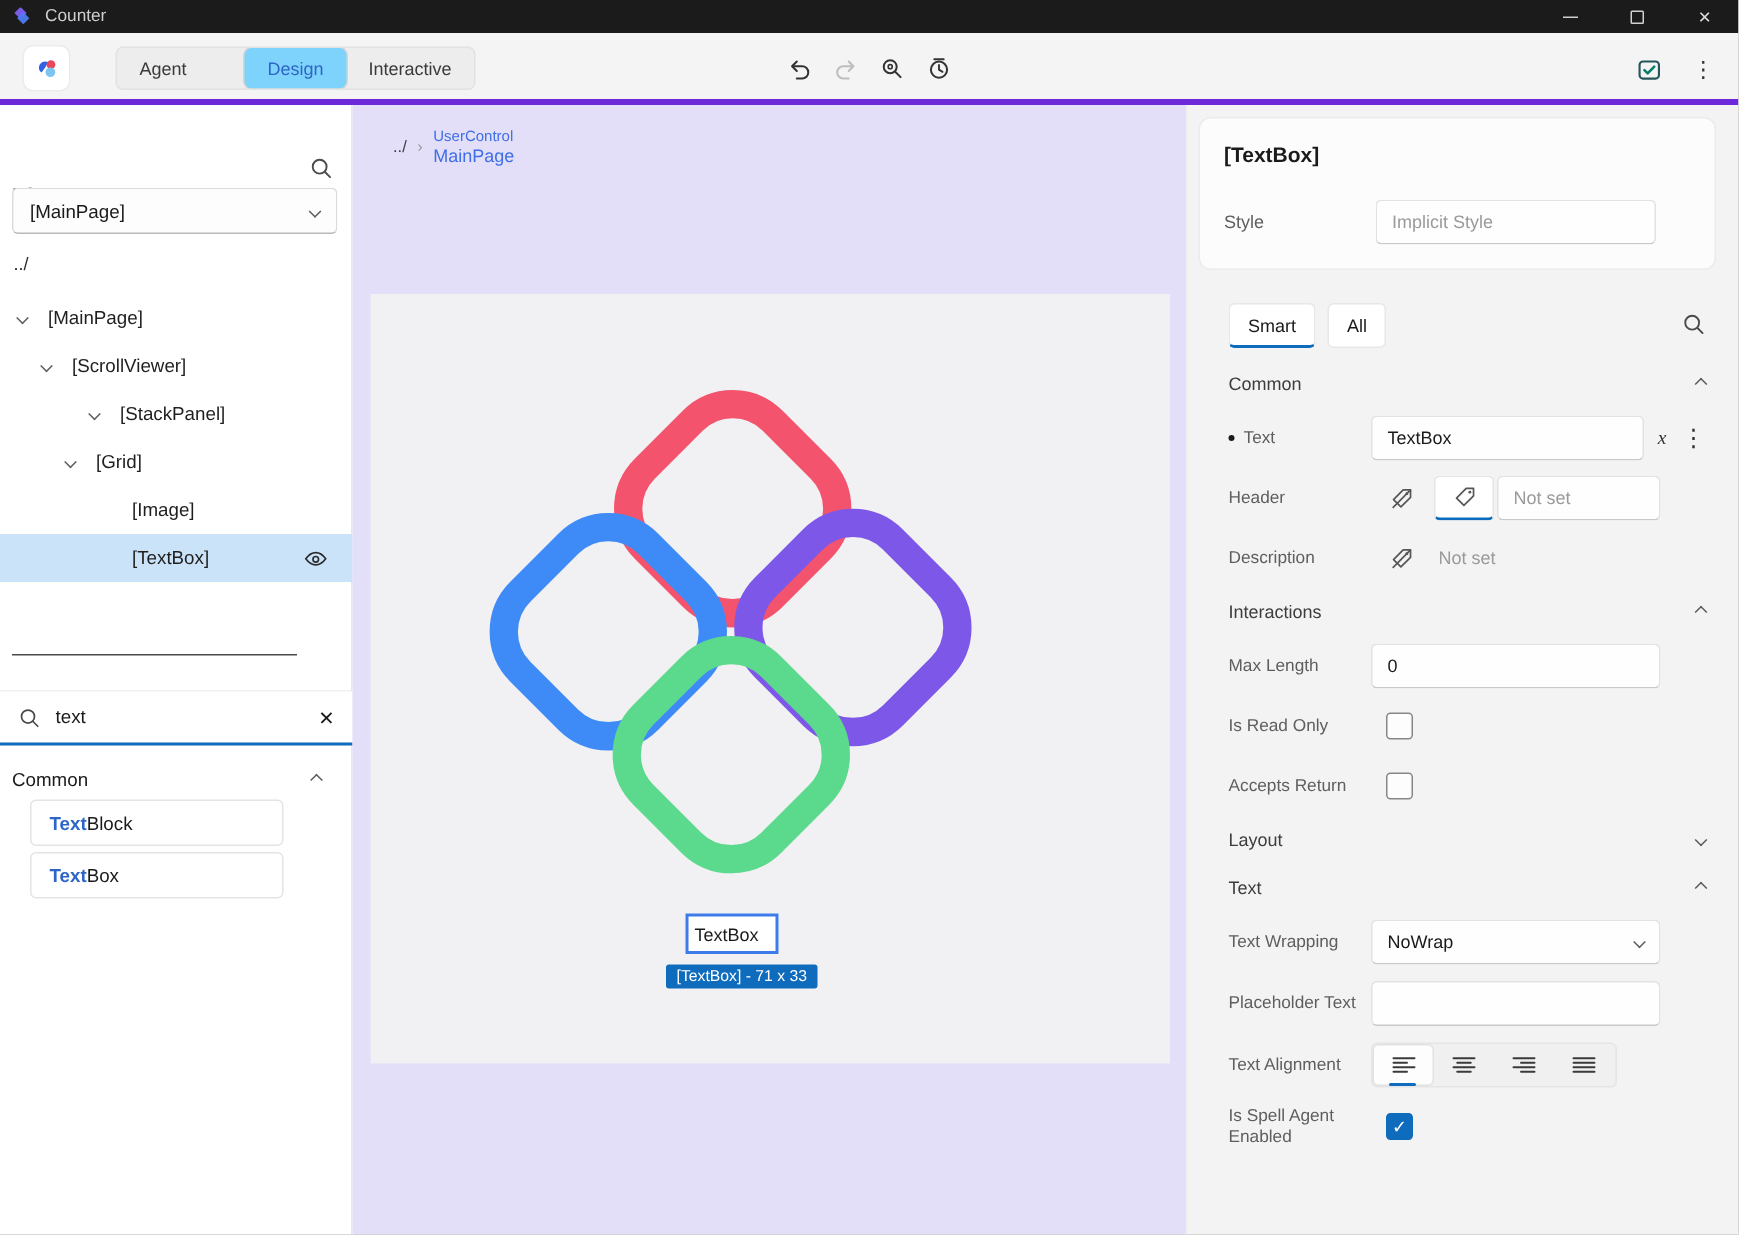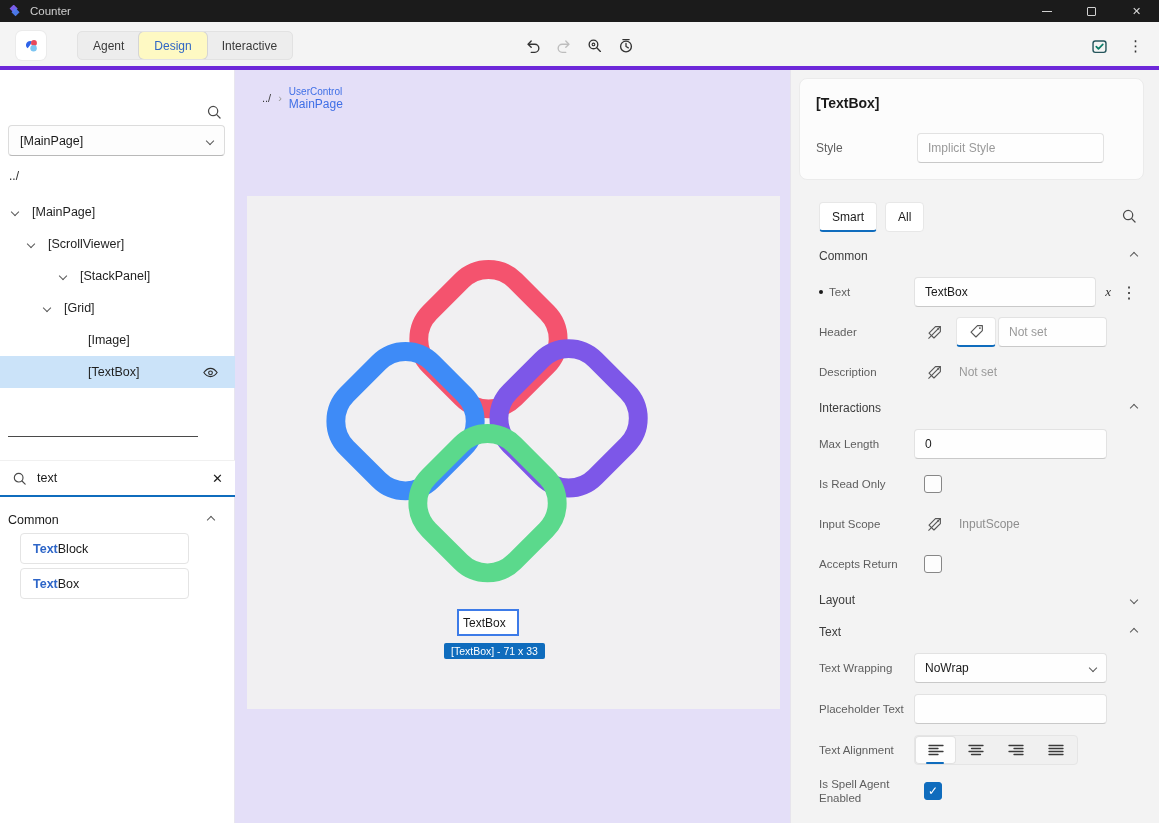--- a/index.html
+++ b/index.html
@@ -13,21 +13,21 @@
   .win-controls { margin-left:auto; display:flex; height:22px; }
   .win-btn { width:45px; height:22px; display:flex; align-items:center; justify-content:center; color:#d8d8d8; font-size:11px; cursor:default; }
   .min-bar { width:10px; height:1px; background:#d0d0d0; }
   .max-box { width:9px; height:9px; border:1px solid #d0d0d0; border-radius:1px; }
 
   
   .toolbar { position:absolute; left:0; top:22px; width:100%; height:48px; background:#f4f4f4; border-bottom:4px solid #6d28d9; }
   .app-icon { position:absolute; left:16px; top:9px; width:30px; height:29px; background:#fff; border-radius:6px; box-shadow:0 0 0 1px #ebebeb; display:flex; align-items:center; justify-content:center; }
   .mode-tabs { position:absolute; left:77px; top:9px; height:29px; display:flex; background:#ededed; border:1px solid #e2e2e2; border-radius:5px; overflow:hidden; }
   .mode-tab { height:100%; padding:0 15px; display:flex; align-items:center; font-size:12px; color:#3a3a3a; background:transparent; border:none; cursor:default; }
-  .mode-tab.active { background:#fef9c3; color:#2f66c5; border-radius:5px; box-shadow:0 0 0 1px #d5d5d5; }
+  .mode-tab.active { background:#7dd3fc; color:#2f66c5; border-radius:5px; box-shadow:0 0 0 1px #d5d5d5;margin-left:24px; }
   .center-icons { position:absolute; left:524px; top:0; height:48px; display:flex; align-items:center; gap:13px; }
   .right-icons { position:absolute; right:16px; top:0; height:48px; display:flex; align-items:center; gap:19px; }
   .kebab { font-size:15px; color:#333; }
 
   
   .sidebar { position:absolute; left:0; top:70px; width:235px; bottom:0; background:#fff; border-right:1px solid #e8e6ef; }
   .sidebar-head { position:absolute; left:8px; right:12px; top:13px; display:flex; align-items:center; justify-content:space-between; }
   .sidebar-head .h { font-size:15px; font-weight:700; color:#1a1a1a;margin-top:40px; }
   .scope-dd { position:absolute; left:8px; top:55px; width:217px; height:31px; background:#fdfdfd; border:1px solid #dcdcdc; border-bottom-color:#b9b9b9; border-radius:4px; display:flex; align-items:center; justify-content:space-between; padding:0 11px; font-size:12.5px; color:#1a1a1a; }
   .root-path { position:absolute; left:9px; top:99px; font-size:12px; color:#2b2b2b; }
@@ -340,31 +340,20 @@
       <div class="prow">
         <span class="rlabel">Max Length</span>
         <input class="tinput w193" value="0" style="">
       </div>
 
       <div class="prow">
         <span class="rlabel">Is Read Only</span>
         <span class="checkbox"></span>
       </div>
 
-      <div class="prow">
-        <span class="rlabel">Input Scope</span>
-        <span style="margin-left:12px;display:flex">
-          <svg width="17" height="17" viewBox="0 0 18 18">
-              <path d="M10 2.8h5.2V8L8.4 14.8 3.2 9.6 10 2.8z" fill="none" stroke="#565656" stroke-width="1.2" stroke-linejoin="round"></path>
-              <circle cx="12.6" cy="5.4" r="1" fill="#565656"></circle>
-              <line x1="2.6" y1="15.4" x2="15.4" y2="2.6" stroke="#565656" stroke-width="1.2"></line>
-            </svg>
-        </span>
-        <span class="gray-val" style="margin-left:16px;color:#8e8e8e">InputScope</span>
-      </div>
 
       <div class="prow">
         <span class="rlabel">Accepts Return</span>
         <span class="checkbox"></span>
       </div>
 
       <div class="psection">
         <span>Layout</span>
         <span class="chev down"></span>
       </div>

